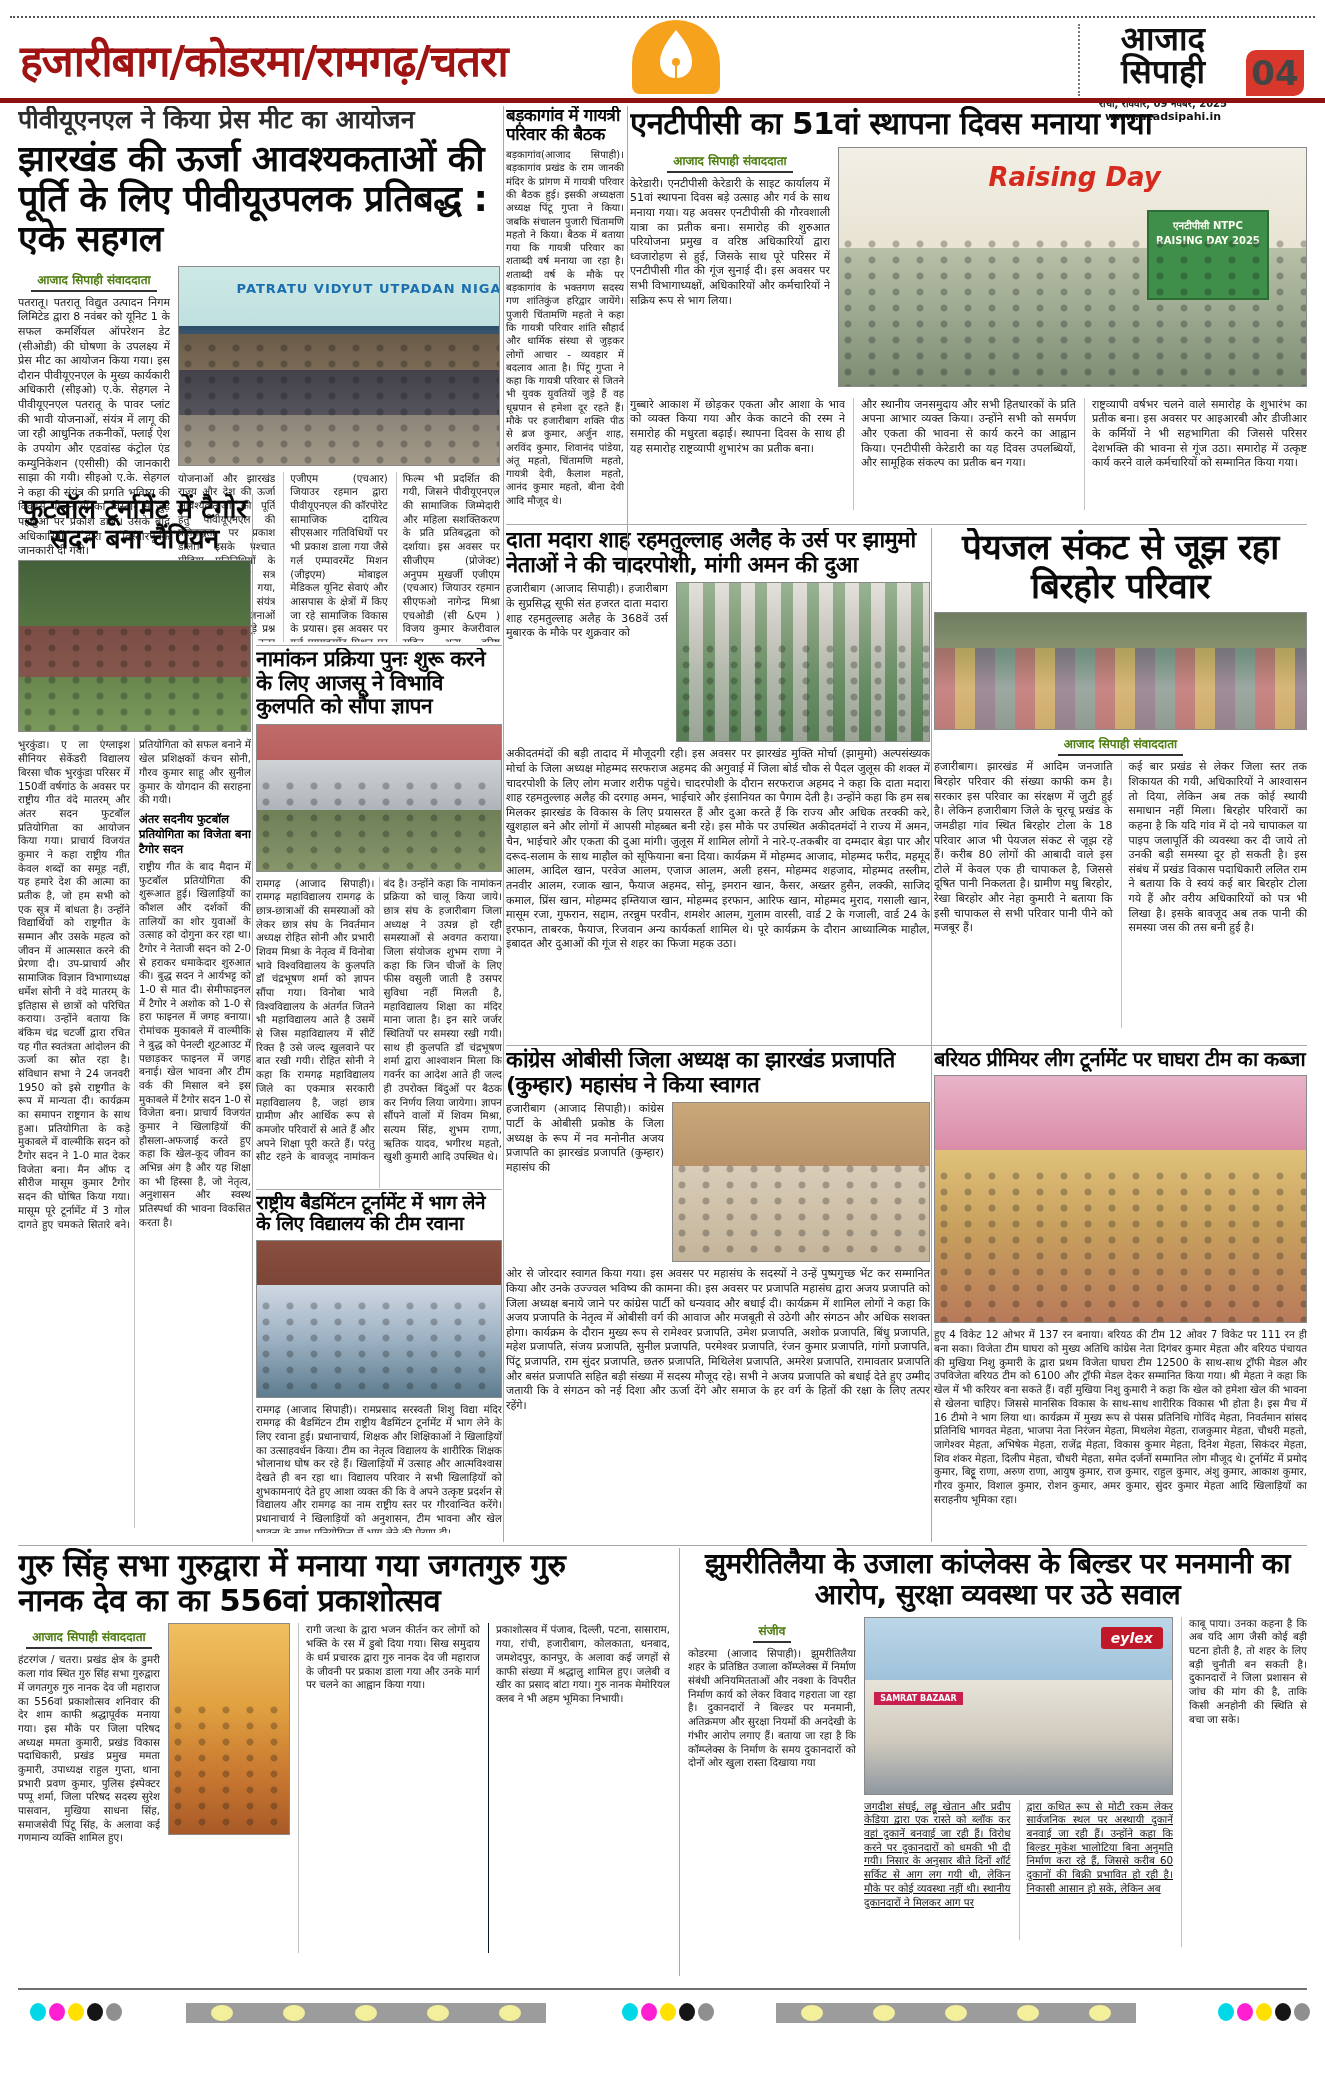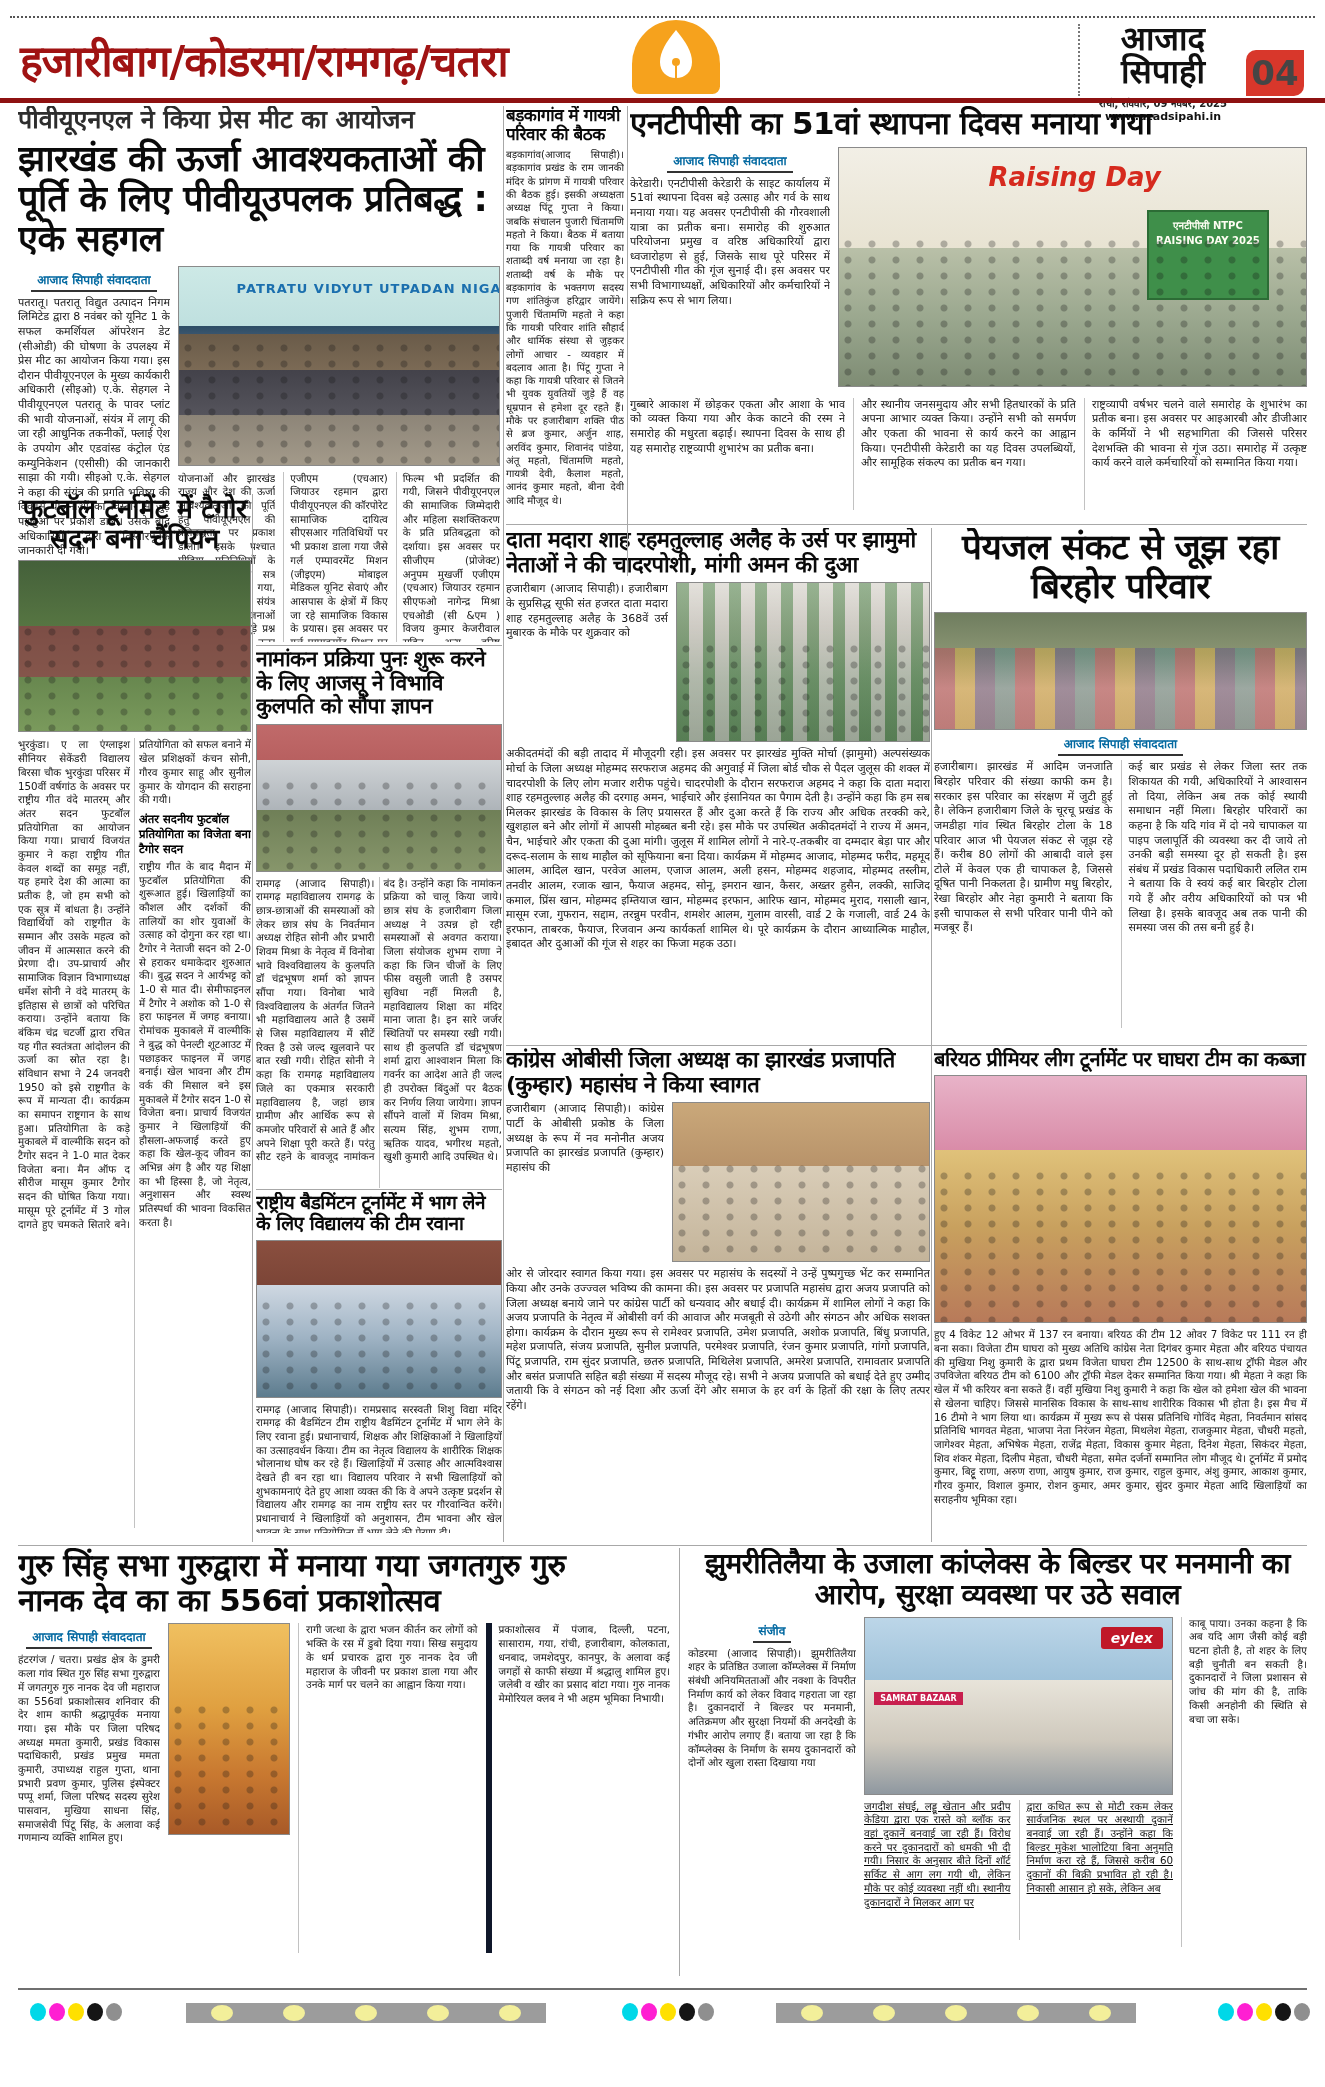--- a/index.html
+++ b/index.html
@@ -16,21 +16,21 @@
   .mast-sep{position:absolute;left:1078px;top:24px;height:72px;border-left:2px dotted #777;}
   .pagebox{position:absolute;left:1246px;top:50px;width:58px;height:46px;background:#d8372b;
            border-radius:10px 0 10px 0;display:flex;align-items:center;justify-content:center;
            font-size:34px;font-weight:900;color:#454545;}
   .redbar{position:absolute;left:0;top:98px;width:100%;height:5px;background:#8e1111;}
 
   .art{position:absolute;overflow:hidden;}
   .kicker{font-size:25px;font-weight:800;color:#2d2d2d;line-height:1.15;}
   .hl{font-weight:800;color:#0a0a0a;line-height:1.12;letter-spacing:-0.5px;}
   .byline{text-align:center;margin:3px 0 4px 0;}
-  .byline span{display:inline-block;font-size:12px;font-weight:800;color:#0369a1;border-bottom:2px solid #333;padding:0 6px 2px 6px;}
+  .byline span{display:inline-block;font-size:12px;font-weight:800;color:#4d7c0f;border-bottom:2px solid #333;padding:0 6px 2px 6px;}
   .body{font-size:11px;line-height:1.33;text-align:justify;color:#161616;}
   .small{font-size:10.3px;}
   .cols2{column-count:2;column-gap:9px;column-rule:1px solid #c2c2c2;}
   .subhead{font-weight:800;font-size:11.5px;margin:4px 0;}
   .row{display:flex;gap:8px;}
 
   .photo{position:relative;border:1px solid #8a8a8a;box-sizing:border-box;overflow:hidden;flex-shrink:0;}
   .crowd{position:absolute;left:0;right:0;bottom:0;height:62%;
          background-image:radial-gradient(circle at 9px 6px, rgba(20,20,20,.28) 3px, transparent 4px);
          background-size:24px 16px;}
@@ -218,21 +218,21 @@
     <div class="hl" style="font-size:31px;width:600px;">गुरु सिंह सभा गुरुद्वारा में मनाया गया जगतगुरु गुरु नानक देव का का 556वां प्रकाशोत्सव</div>
     <div class="row" style="margin-top:6px;">
       <div style="width:142px;flex-shrink:0;">
         <div class="byline"><span>आजाद सिपाही संवाददाता</span></div>
         <div class="body small" style="height:300px;overflow:hidden;">हंटरगंज / चतरा। प्रखंड क्षेत्र के डुमरी कला गांव स्थित गुरु सिंह सभा गुरुद्वारा में जगतगुरु गुरु नानक देव जी महाराज का 556वां प्रकाशोत्सव शनिवार की देर शाम काफी श्रद्धापूर्वक मनाया गया। इस मौके पर जिला परिषद अध्यक्ष ममता कुमारी, प्रखंड विकास पदाधिकारी, प्रखंड प्रमुख ममता कुमारी, उपाध्यक्ष राहुल गुप्ता, थाना प्रभारी प्रवण कुमार, पुलिस इंस्पेक्टर पप्पू शर्मा, जिला परिषद सदस्य सुरेश पासवान, मुखिया साधना सिंह, समाजसेवी पिंटू सिंह, के अलावा कई गणमान्य व्यक्ति शामिल हुए।</div>
       </div>
       <div class="photo ph-gurudwara" style="width:122px;height:212px;">
         <div class="crowd"></div>
       </div>
       <div class="body small" style="flex:1;height:330px;overflow:hidden;border-left:1px solid #c2c2c2;padding-left:7px;">रागी जत्था के द्वारा भजन कीर्तन कर लोगों को भक्ति के रस में डुबो दिया गया। सिख समुदाय के धर्म प्रचारक द्वारा गुरु नानक देव जी महाराज के जीवनी पर प्रकाश डाला गया और उनके मार्ग पर चलने का आह्वान किया गया।</div>
-      <div class="body small" style="flex:1;height:330px;overflow:hidden;border-left:6px solid #0f172a;padding-left:7px;">प्रकाशोत्सव में पंजाब, दिल्ली, पटना, सासाराम, गया, रांची, हजारीबाग, कोलकाता, धनबाद, जमशेदपुर, कानपुर, के अलावा कई जगहों से काफी संख्या में श्रद्धालु शामिल हुए। जलेबी व खीर का प्रसाद बांटा गया। गुरु नानक मेमोरियल क्लब ने भी अहम भूमिका निभायी।</div>
+      <div class="body small" style="flex:1;height:330px;overflow:hidden;border-left:1px solid #0f172a;padding-left:7px;">प्रकाशोत्सव में पंजाब, दिल्ली, पटना, सासाराम, गया, रांची, हजारीबाग, कोलकाता, धनबाद, जमशेदपुर, कानपुर, के अलावा कई जगहों से काफी संख्या में श्रद्धालु शामिल हुए। जलेबी व खीर का प्रसाद बांटा गया। गुरु नानक मेमोरियल क्लब ने भी अहम भूमिका निभायी।</div>
     </div>
   </div>
 
   <div class="art" style="left:688px;top:1548px;width:619px;height:428px;">
     <div class="hl" style="font-size:28px;text-align:center;">झुमरीतिलैया के उजाला कांप्लेक्स के बिल्डर पर मनमानी का आरोप, सुरक्षा व्यवस्था पर उठे सवाल</div>
     <div class="row" style="margin-top:6px;">
       <div style="width:168px;flex-shrink:0;">
         <div class="byline"><span>संजीव</span></div>
         <div class="body small" style="height:300px;overflow:hidden;">कोडरमा (आजाद सिपाही)। झुमरीतिलैया शहर के प्रतिष्ठित उजाला कॉम्प्लेक्स में निर्माण संबंधी अनियमितताओं और नक्शा के विपरीत निर्माण कार्य को लेकर विवाद गहराता जा रहा है। दुकानदारों ने बिल्डर पर मनमानी, अतिक्रमण और सुरक्षा नियमों की अनदेखी के गंभीर आरोप लगाए हैं। बताया जा रहा है कि कॉम्प्लेक्स के निर्माण के समय दुकानदारों को दोनों ओर खुला रास्ता दिखाया गया</div>
       </div>

